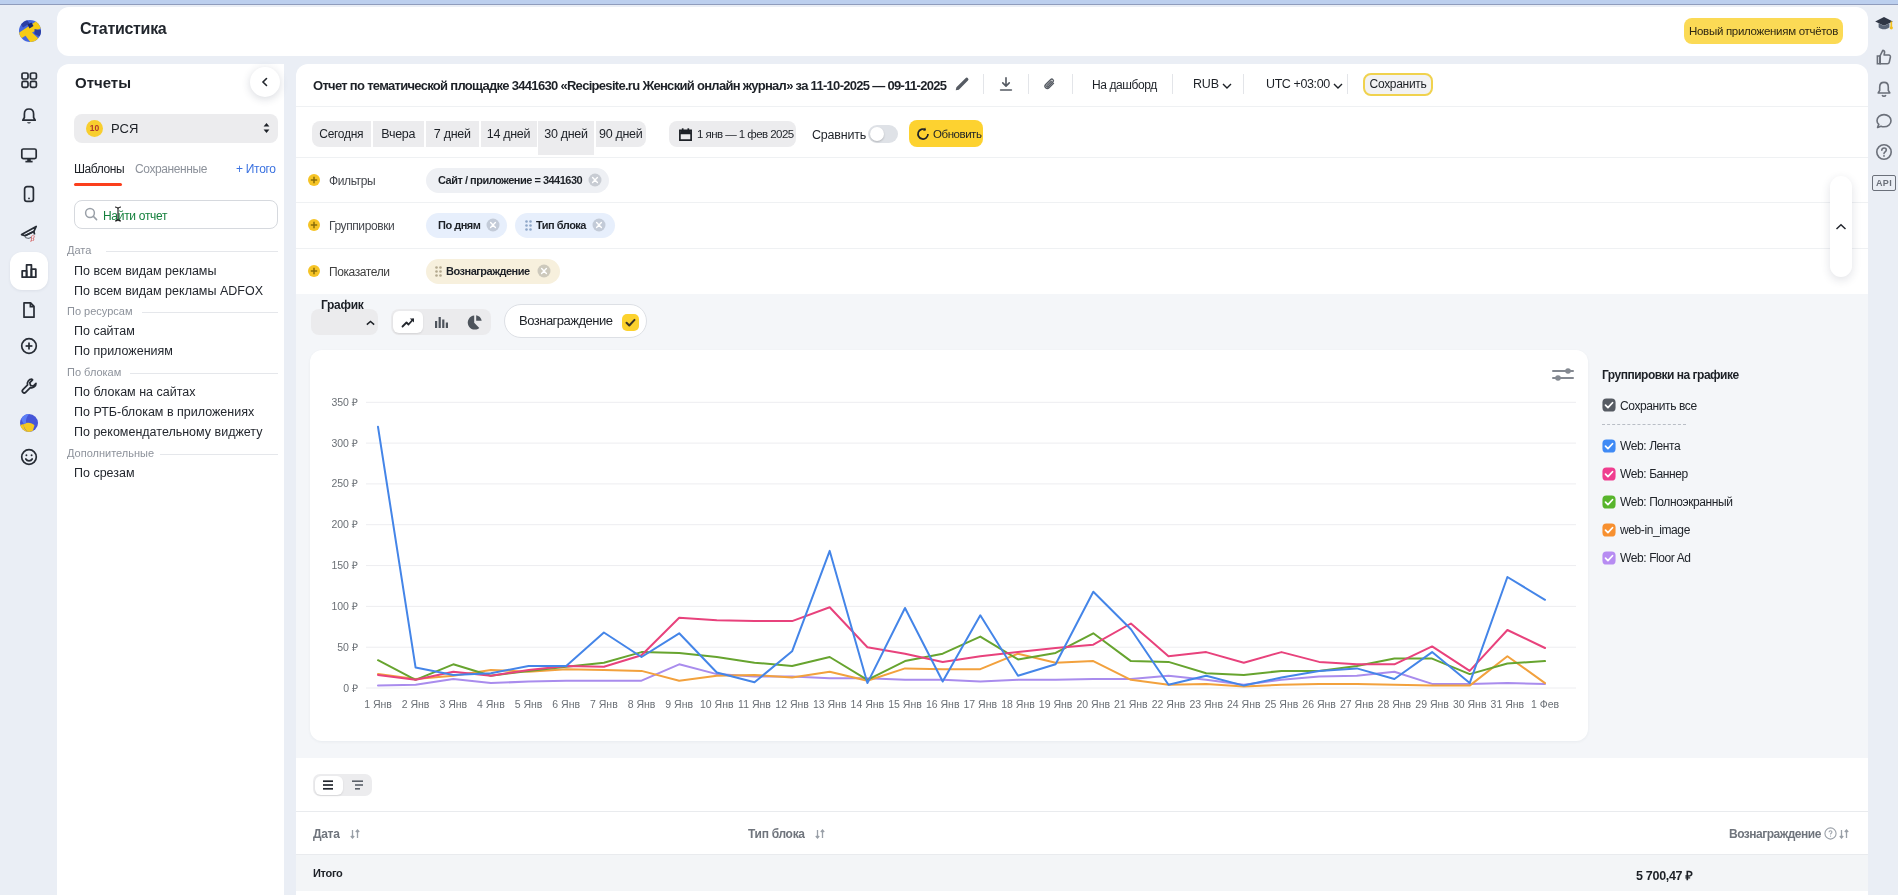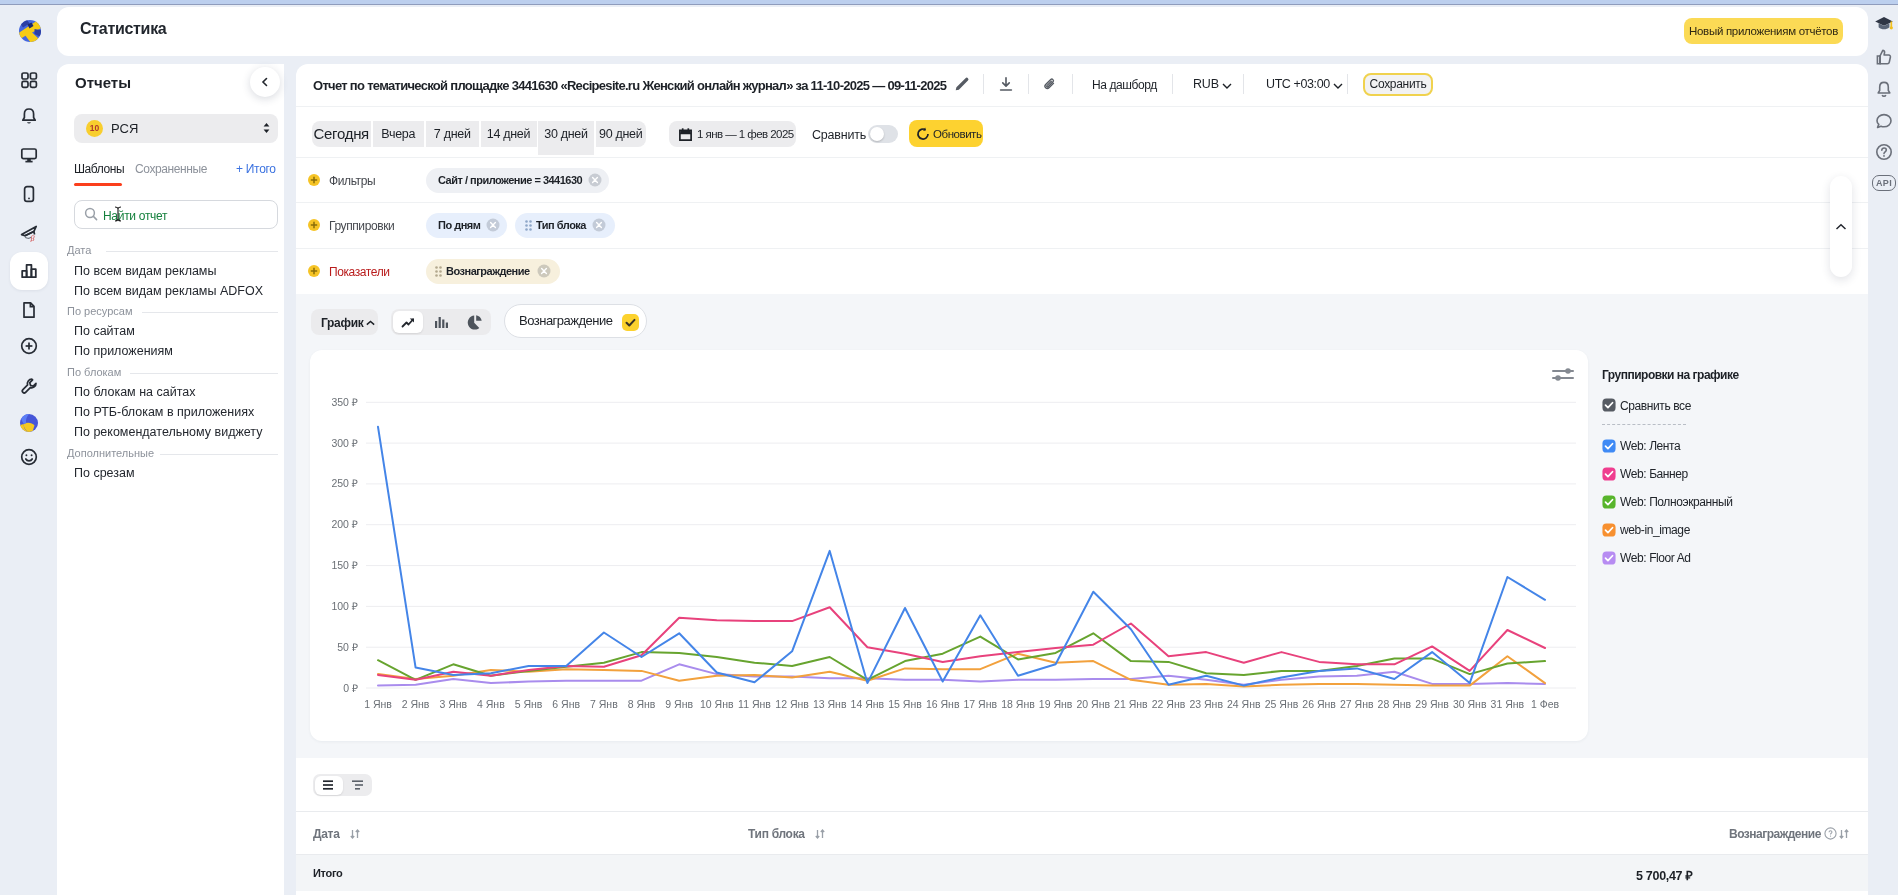--- a/index.html
+++ b/index.html
@@ -89,21 +89,21 @@
     <path d="M8.2 16 A1.9 1.9 0 0 0 11.8 16" fill="none" stroke="#6b707a" stroke-width="1.6"></path>
   </svg>
 <svg width="20" height="20" viewBox="0 0 20 20" style="position:absolute;left:1874px;top:111px">
     <path d="M10 3.6 C13.9 3.6 17 6.3 17 9.7 C17 13.1 13.9 15.8 10 15.8 C8.9 15.8 7.9 15.6 7 15.2 L3.6 16.4 L4.8 13.4 C3.7 12.4 3 11.1 3 9.7 C3 6.3 6.1 3.6 10 3.6 Z" fill="none" stroke="#6b707a" stroke-width="1.6" stroke-linejoin="round"></path>
   </svg>
 <svg width="20" height="20" viewBox="0 0 20 20" style="position:absolute;left:1874px;top:142px">
     <circle cx="10" cy="10" r="7.2" fill="none" stroke="#6b707a" stroke-width="1.6"></circle>
     <path d="M7.8 8.2 C7.8 6.9 8.8 6 10.1 6 C11.4 6 12.3 6.9 12.3 8 C12.3 9.9 10 9.8 10 11.6" fill="none" stroke="#6b707a" stroke-width="1.6" stroke-linecap="round"></path>
     <circle cx="10" cy="13.9" r="0.9" fill="#6b707a"></circle>
   </svg>
-<div style="position:absolute;left:1872px;top:175px;width:24px;height:16px;border:1.4px solid #6b707a;border-radius:7px;color:#6b707a;font-size:9px;font-weight:bold;text-align:center;line-height:15px;letter-spacing:0.3px">API</div>
+<div style="position:absolute;left:1872px;top:175px;width:24px;height:16px;border:1.4px solid #6b707a;border-radius:2px;color:#6b707a;font-size:9px;font-weight:bold;text-align:center;line-height:15px;letter-spacing:0.3px">API</div>
 <div class="abs" style="left:57px;top:64px;width:227px;height:831px;background:#fff;border-radius:12px 0 0 0"></div>
 <div class="abs" style="left:296px;top:64px;width:1572px;height:831px;background:#fff;border-radius:12px 12px 0 0"></div>
 <div class="abs" style="left:75px;top:74px;font-size:15px;font-weight:bold;color:#1d2127">Отчеты</div>
 <div class="abs" style="left:250px;top:67px;width:30px;height:30px;background:#fff;border-radius:50%;box-shadow:0 2px 8px rgba(40,50,80,0.18)"></div>
 <svg width="10" height="10" viewBox="0 0 10 10" style="position:absolute;left:260px;top:77px">
     <path d="M6.5 1.5 L3 5 L6.5 8.5" fill="none" stroke="#23272e" stroke-width="1.6" stroke-linecap="round"></path>
   </svg>
 <div class="abs" style="left:74px;top:114px;width:204px;height:29px;background:#ececee;border-radius:8px"></div>
 <div class="abs" style="left:86px;top:120px;width:17px;height:17px;background:#f8ce2e;border-radius:50%;font-size:8.5px;font-weight:bold;color:#b0392b;text-align:center;line-height:17px">10</div>
 <div class="abs" style="left:111px;top:121px;font-size:13px;color:#1d2127">РСЯ</div>
@@ -161,21 +161,21 @@
 <div class="abs" style="left:1193px;top:77px;font-size:12.5px;letter-spacing:-0.2px;color:#1d2127">RUB</div>
 <svg width="10" height="6" viewBox="0 0 10 6" style="position:absolute;left:1222px;top:83px">
     <path d="M1 1 L5 5 L9 1" fill="none" stroke="#1d2127" stroke-width="1.4"></path>
   </svg>
 <div class="abs" style="left:1266px;top:77px;font-size:12.5px;letter-spacing:-0.4px;color:#1d2127">UTC +03:00</div>
 <svg width="10" height="6" viewBox="0 0 10 6" style="position:absolute;left:1333px;top:83px">
     <path d="M1 1 L5 5 L9 1" fill="none" stroke="#1d2127" stroke-width="1.4"></path>
   </svg>
 <div class="abs" style="left:1363px;top:73px;width:70px;height:23px;background:#f2f2f3;border:2px solid #f0d24e;border-radius:8px;font-size:12px;letter-spacing:-0.3px;color:#1d2127;text-align:center;line-height:19px">Сохранить</div>
 <div class="sep" style="left:296px;top:106px;width:1572px"></div>
-<div class="abs" style="left:311.5px;top:121px;width:59.5px;height:26px;background:#ececee;border-radius:8px 0 0 8px;font-size:15px;letter-spacing:-0.3px;color:#1d2127;text-align:center;line-height:26px;white-space:nowrap">Сегодня</div>
+<div class="abs" style="left:311.5px;top:121px;width:59.5px;height:26px;background:#ececee;border-radius:8px 0 0 8px;font-size:12px;letter-spacing:-0.3px;color:#1d2127;text-align:center;line-height:26px;white-space:nowrap">Сегодня</div>
 <div class="abs" style="left:372.5px;top:121px;width:51.5px;height:26px;background:#ececee;border-radius:0 0 0 0;font-size:12.5px;letter-spacing:-0.3px;color:#1d2127;text-align:center;line-height:26px;white-space:nowrap">Вчера</div>
 <div class="abs" style="left:425.5px;top:121px;width:53.5px;height:26px;background:#ececee;border-radius:0 0 0 0;font-size:12.5px;letter-spacing:-0.3px;color:#1d2127;text-align:center;line-height:26px;white-space:nowrap">7 дней</div>
 <div class="abs" style="left:480.5px;top:121px;width:56.0px;height:26px;background:#ececee;border-radius:0 0 0 0;font-size:12.5px;letter-spacing:-0.3px;color:#1d2127;text-align:center;line-height:26px;white-space:nowrap">14 дней</div>
 <div class="abs" style="left:538px;top:121px;width:56.0px;height:34px;background:#ececee;border-radius:0 0 0 0;font-size:12.5px;letter-spacing:-0.3px;color:#1d2127;text-align:center;line-height:26px;white-space:nowrap">30 дней</div>
 <div class="abs" style="left:595.5px;top:121px;width:50.5px;height:26px;background:#ececee;border-radius:0 8px 8px 0;font-size:12.5px;letter-spacing:-0.3px;color:#1d2127;text-align:center;line-height:26px;white-space:nowrap">90 дней</div>
 <div class="abs" style="left:669px;top:121px;width:127px;height:26px;background:#ececee;border-radius:8px"></div>
 <svg width="15" height="15" viewBox="0 0 16 16" style="position:absolute;left:678px;top:127px">
     <path d="M2 3.6 L14 3.6 L14 14 L2 14 Z M2 6.8 L14 6.8" fill="none" stroke="#1d2127" stroke-width="1.8"></path>
     <path d="M2.6 3.6 L13.4 3.6 L13.4 6.4 L2.6 6.4 Z" fill="#1d2127"></path>
     <line x1="5" y1="1.4" x2="5" y2="4" stroke="#1d2127" stroke-width="1.8"></line>
@@ -227,38 +227,38 @@
 <div class="abs" style="left:536px;top:219px;font-size:11px;letter-spacing:-0.5px;font-weight:bold;color:#1d2127">Тип блока</div>
 <svg width="14" height="14" viewBox="0 0 14 14" style="position:absolute;left:592px;top:218px">
     <circle cx="7" cy="7" r="6.5" fill="#c3cbd8"></circle>
     <path d="M4.6 4.6 L9.4 9.4 M9.4 4.6 L4.6 9.4" stroke="#fff" stroke-width="1.4" stroke-linecap="round"></path>
   </svg>
 <div class="sep" style="left:296px;top:248px;width:1572px"></div>
 <div class="abs" style="left:308px;top:265px;width:12px;height:12px;background:#f6c426;border-radius:50%"></div>
 <svg width="8" height="8" viewBox="0 0 8 8" style="position:absolute;left:310px;top:267px">
     <path d="M4 0.8 L4 7.2 M0.8 4 L7.2 4" stroke="#8a6d0a" stroke-width="1.5"></path>
   </svg>
-<div class="abs" style="left:329px;top:265px;font-size:12px;letter-spacing:-0.4px;color:#b91c1c">Показатели</div>
+<div class="abs" style="left:329px;top:265px;font-size:12px;letter-spacing:-0.4px;color:#404040">Показатели</div>
 <div class="abs" style="left:426px;top:259px;width:134px;height:25px;background:#f7f0dd;border-radius:13px"></div>
 <svg width="7" height="11" viewBox="0 0 7 11" style="position:absolute;left:435px;top:266px">
     <circle cx="1.5" cy="1.5" r="1.3" fill="#b3a88e"></circle>
     <circle cx="5.5" cy="1.5" r="1.3" fill="#b3a88e"></circle>
     <circle cx="1.5" cy="5.5" r="1.3" fill="#b3a88e"></circle>
     <circle cx="5.5" cy="5.5" r="1.3" fill="#b3a88e"></circle>
     <circle cx="1.5" cy="9.5" r="1.3" fill="#b3a88e"></circle>
     <circle cx="5.5" cy="9.5" r="1.3" fill="#b3a88e"></circle>
   </svg>
 <div class="abs" style="left:446px;top:265px;font-size:11px;letter-spacing:-0.5px;font-weight:bold;color:#1d2127">Вознаграждение</div>
 <svg width="14" height="14" viewBox="0 0 14 14" style="position:absolute;left:537px;top:264px">
     <circle cx="7" cy="7" r="6.5" fill="#cdc9bc"></circle>
     <path d="M4.6 4.6 L9.4 9.4 M9.4 4.6 L4.6 9.4" stroke="#fff" stroke-width="1.4" stroke-linecap="round"></path>
   </svg>
 <div class="abs" style="left:296px;top:294px;width:1572px;height:464px;background:#f4f6f9"></div>
 <div class="abs" style="left:311px;top:309px;width:67px;height:26px;background:#ebebed;border-radius:8px"></div>
-<div class="abs" style="left:321px;top:316px;font-size:12px;letter-spacing:-0.3px;font-weight:bold;color:#1d2127">График</div>
+<div class="abs" style="left:321px;top:298px;font-size:12px;letter-spacing:-0.3px;font-weight:bold;color:#1d2127">График</div>
 <svg width="9" height="6" viewBox="0 0 11 7" style="position:absolute;left:366px;top:320px">
     <path d="M1 5.5 L5.5 1.5 L10 5.5" fill="none" stroke="#1d2127" stroke-width="1.8"></path>
   </svg>
 <div class="abs" style="left:391px;top:309px;width:100px;height:26px;background:#ebebed;border-radius:8px"></div>
 <div class="abs" style="left:393px;top:311px;width:30px;height:22px;background:#fff;border-radius:6px;box-shadow:0 1px 2px rgba(0,0,0,0.1)"></div>
 <svg width="16" height="16" viewBox="0 0 16 16" style="position:absolute;left:400px;top:314px">
     <path d="M2.5 12.5 L6.5 8.5 L8.5 10.5 L13 5.5" fill="none" stroke="#23272e" stroke-width="1.8" stroke-linecap="round" stroke-linejoin="round"></path>
     <path d="M9.8 4.4 L14 4.4 L14 8.6 Z" fill="#23272e"></path>
   </svg>
 <svg width="16" height="16" viewBox="0 0 16 16" style="position:absolute;left:433px;top:314px">
@@ -341,21 +341,21 @@
       </g>
       <circle cx="1258" cy="21" r="2.8" fill="#848991"></circle>
       <circle cx="1248" cy="28" r="2.8" fill="#848991"></circle>
     </svg>
   </div>
 <div style="position:absolute;left:1602px;top:368px;font-weight:bold;font-size:12px;letter-spacing:-0.5px;color:#1c2026">Группировки на графике</div>
 <svg width="14" height="14" style="position:absolute;left:1602px;top:398px" viewBox="0 0 16 16">
     <rect x="0.5" y="0.5" width="15" height="15" rx="4.5" fill="#565b63"></rect>
     <path d="M4 8.2 L6.8 11 L12 5.4" stroke="#fff" stroke-width="2" fill="none" stroke-linecap="round" stroke-linejoin="round"></path>
   </svg>
-<div style="position:absolute;left:1620px;top:399px;font-size:12px;letter-spacing:-0.4px;color:#21252b">Сравнить все</div>
+<div style="position:absolute;left:1620px;top:399px;font-size:12px;letter-spacing:-0.4px;color:#21252b">Сохранить все</div>
 <div style="position:absolute;left:1602px;top:424px;width:84px;border-top:1px dashed #b9bec6"></div>
 <svg width="14" height="14" style="position:absolute;left:1602px;top:439px" viewBox="0 0 16 16">
     <rect x="0.5" y="0.5" width="15" height="15" rx="4.5" fill="#3f8af5"></rect>
     <path d="M4 8.2 L6.8 11 L12 5.4" stroke="#fff" stroke-width="2" fill="none" stroke-linecap="round" stroke-linejoin="round"></path>
   </svg>
 <div style="position:absolute;left:1620px;top:439px;font-size:12px;letter-spacing:-0.4px;color:#21252b">Web: Лента</div>
 <svg width="14" height="14" style="position:absolute;left:1602px;top:467px" viewBox="0 0 16 16">
     <rect x="0.5" y="0.5" width="15" height="15" rx="4.5" fill="#ef3d8f"></rect>
     <path d="M4 8.2 L6.8 11 L12 5.4" stroke="#fff" stroke-width="2" fill="none" stroke-linecap="round" stroke-linejoin="round"></path>
   </svg>

